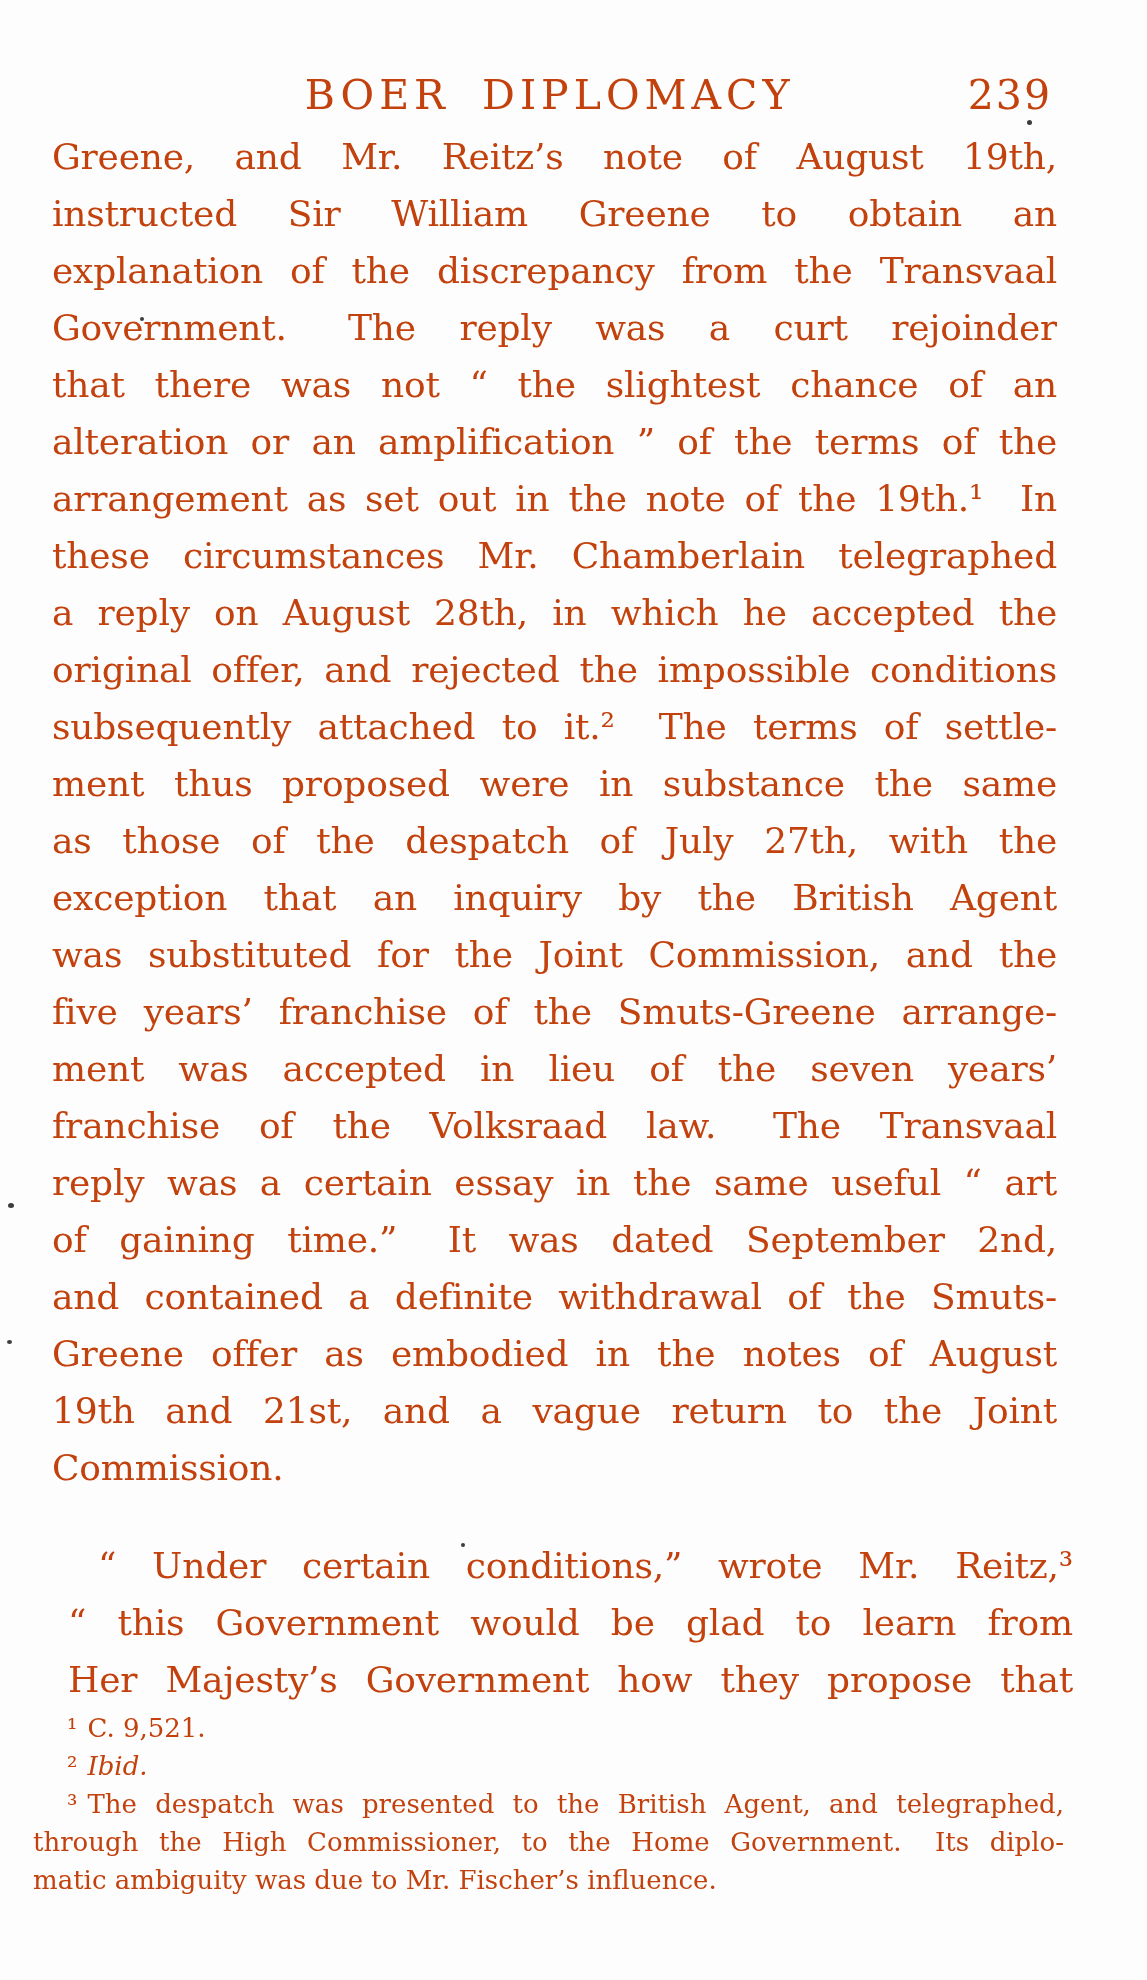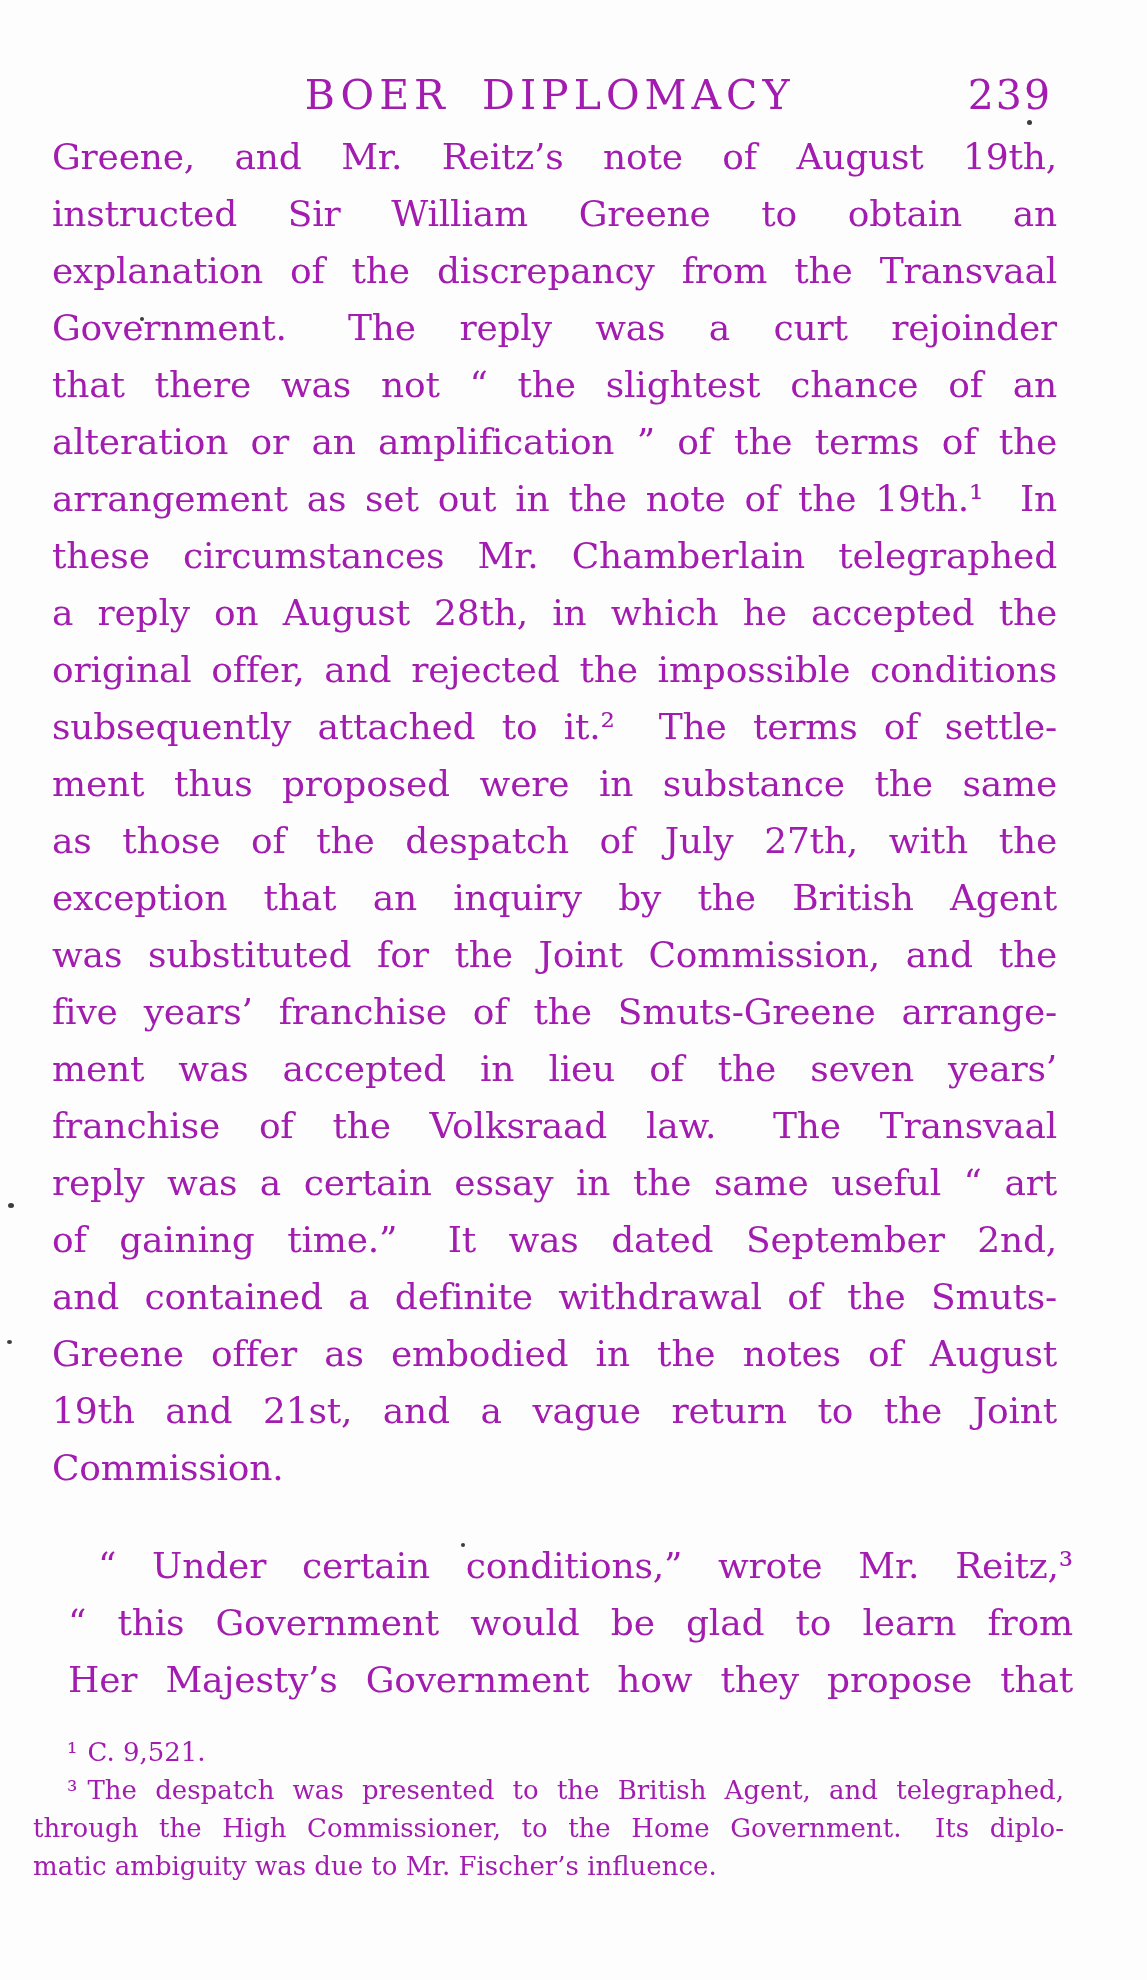--- a/index.html
+++ b/index.html
@@ -43,21 +43,21 @@
   .fn-marker {
     font-size:26px; vertical-align:baseline; margin-right:10px;
   }
   .fn-text.italic { font-style:italic; }
   
   .speck { position:absolute; background:#1a1a1a; border-radius:50%; opacity:.85; }
 </style>
 </head>
 <body>
 
-<div class="page" style="background: rgb(253, 253, 253); color: #a21caf;">
+<div class="page" style="background: rgb(253, 253, 253); color: #c2410c;">
 
   <div class="hdr">
     <div class="hdr-title">BOER DIPLOMACY</div>
     <div class="hdr-num">239</div>
   </div>
 
   <div class="body-block" id="body-lines">
       <div class="line">Greene, and Mr. Reitz’s note of August 19th,</div>
       <div class="line">instructed Sir William Greene to obtain an</div>
       <div class="line">explanation of the discrepancy from the Transvaal</div>
@@ -84,21 +84,22 @@
       <div class="line no-j">Commission.</div>
     </div>
 
   <div class="quote-block" id="quote-lines">
       <div class="line" style="padding-left: 30px;">“ Under certain conditions,” wrote Mr. Reitz,³</div>
       <div class="line">“ this Government would be glad to learn from</div>
       <div class="line">Her Majesty’s Government how they propose that</div>
     </div>
 
   <div class="fn-block" id="fn-lines">
-      <div class="fn-line" style="padding-left: 34px; margin-top: 24px;"><span class="fn-marker">¹</span><span class="fn-text">C. 9,521.</span></div>
+      <div class="fn-line" style="padding-left: 34px;"><span class="fn-marker">¹</span><span class="fn-text">C. 9,521.</span></div>
+      <div class="fn-line" style="padding-left: 34px;"><span class="fn-marker">²</span><span class="fn-text italic">Ibid.</span></div>
       <div class="fn-line j" style="padding-left: 34px;"><span class="fn-marker">³</span><span class="fn-text">The despatch was presented to the British Agent, and telegraphed,</span></div>
       <div class="fn-line j"><span class="fn-text">through the High Commissioner, to the Home Government.  Its diplo-</span></div>
       <div class="fn-line"><span class="fn-text">matic ambiguity was due to Mr. Fischer’s influence.</span></div>
     </div>
 
   <div id="specks">
       <div class="speck" style="left: 1027px; top: 120px; width: 5px; height: 5px;"></div>
       <div class="speck" style="left: 140px; top: 317px; width: 4px; height: 4px;"></div>
       <div class="speck" style="left: 8px; top: 1203px; width: 6px; height: 5px;"></div>
       <div class="speck" style="left: 7px; top: 1340px; width: 5px; height: 4px;"></div>

